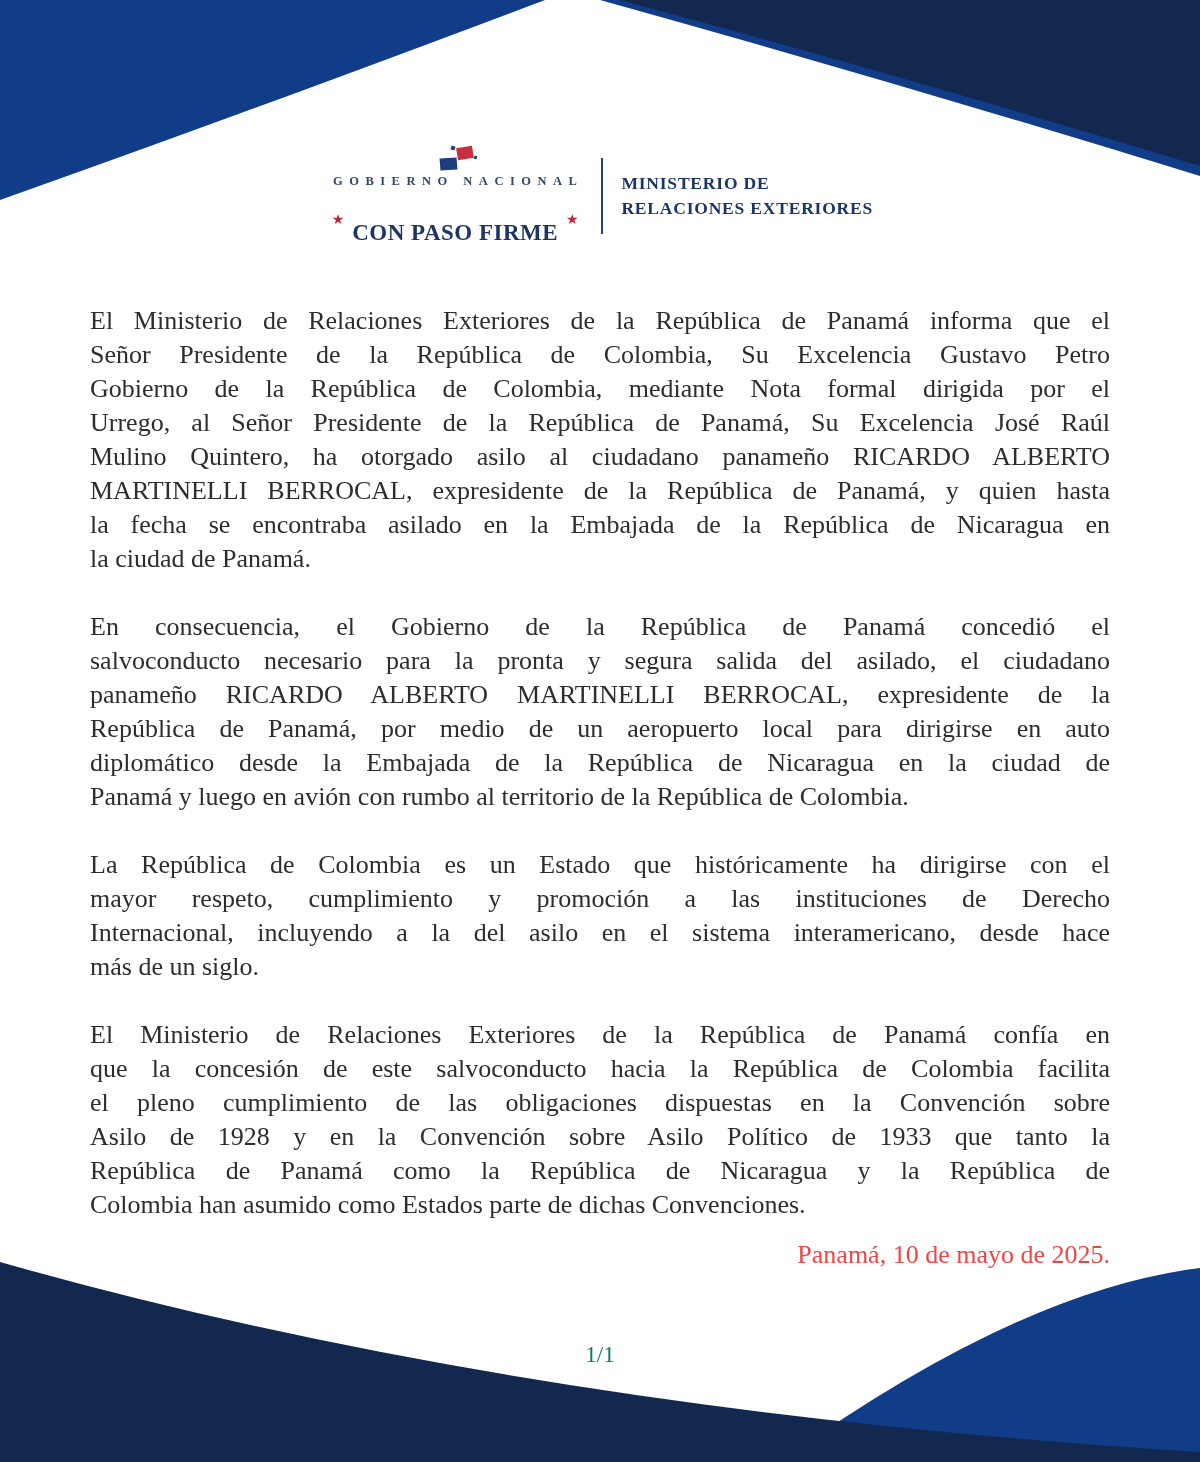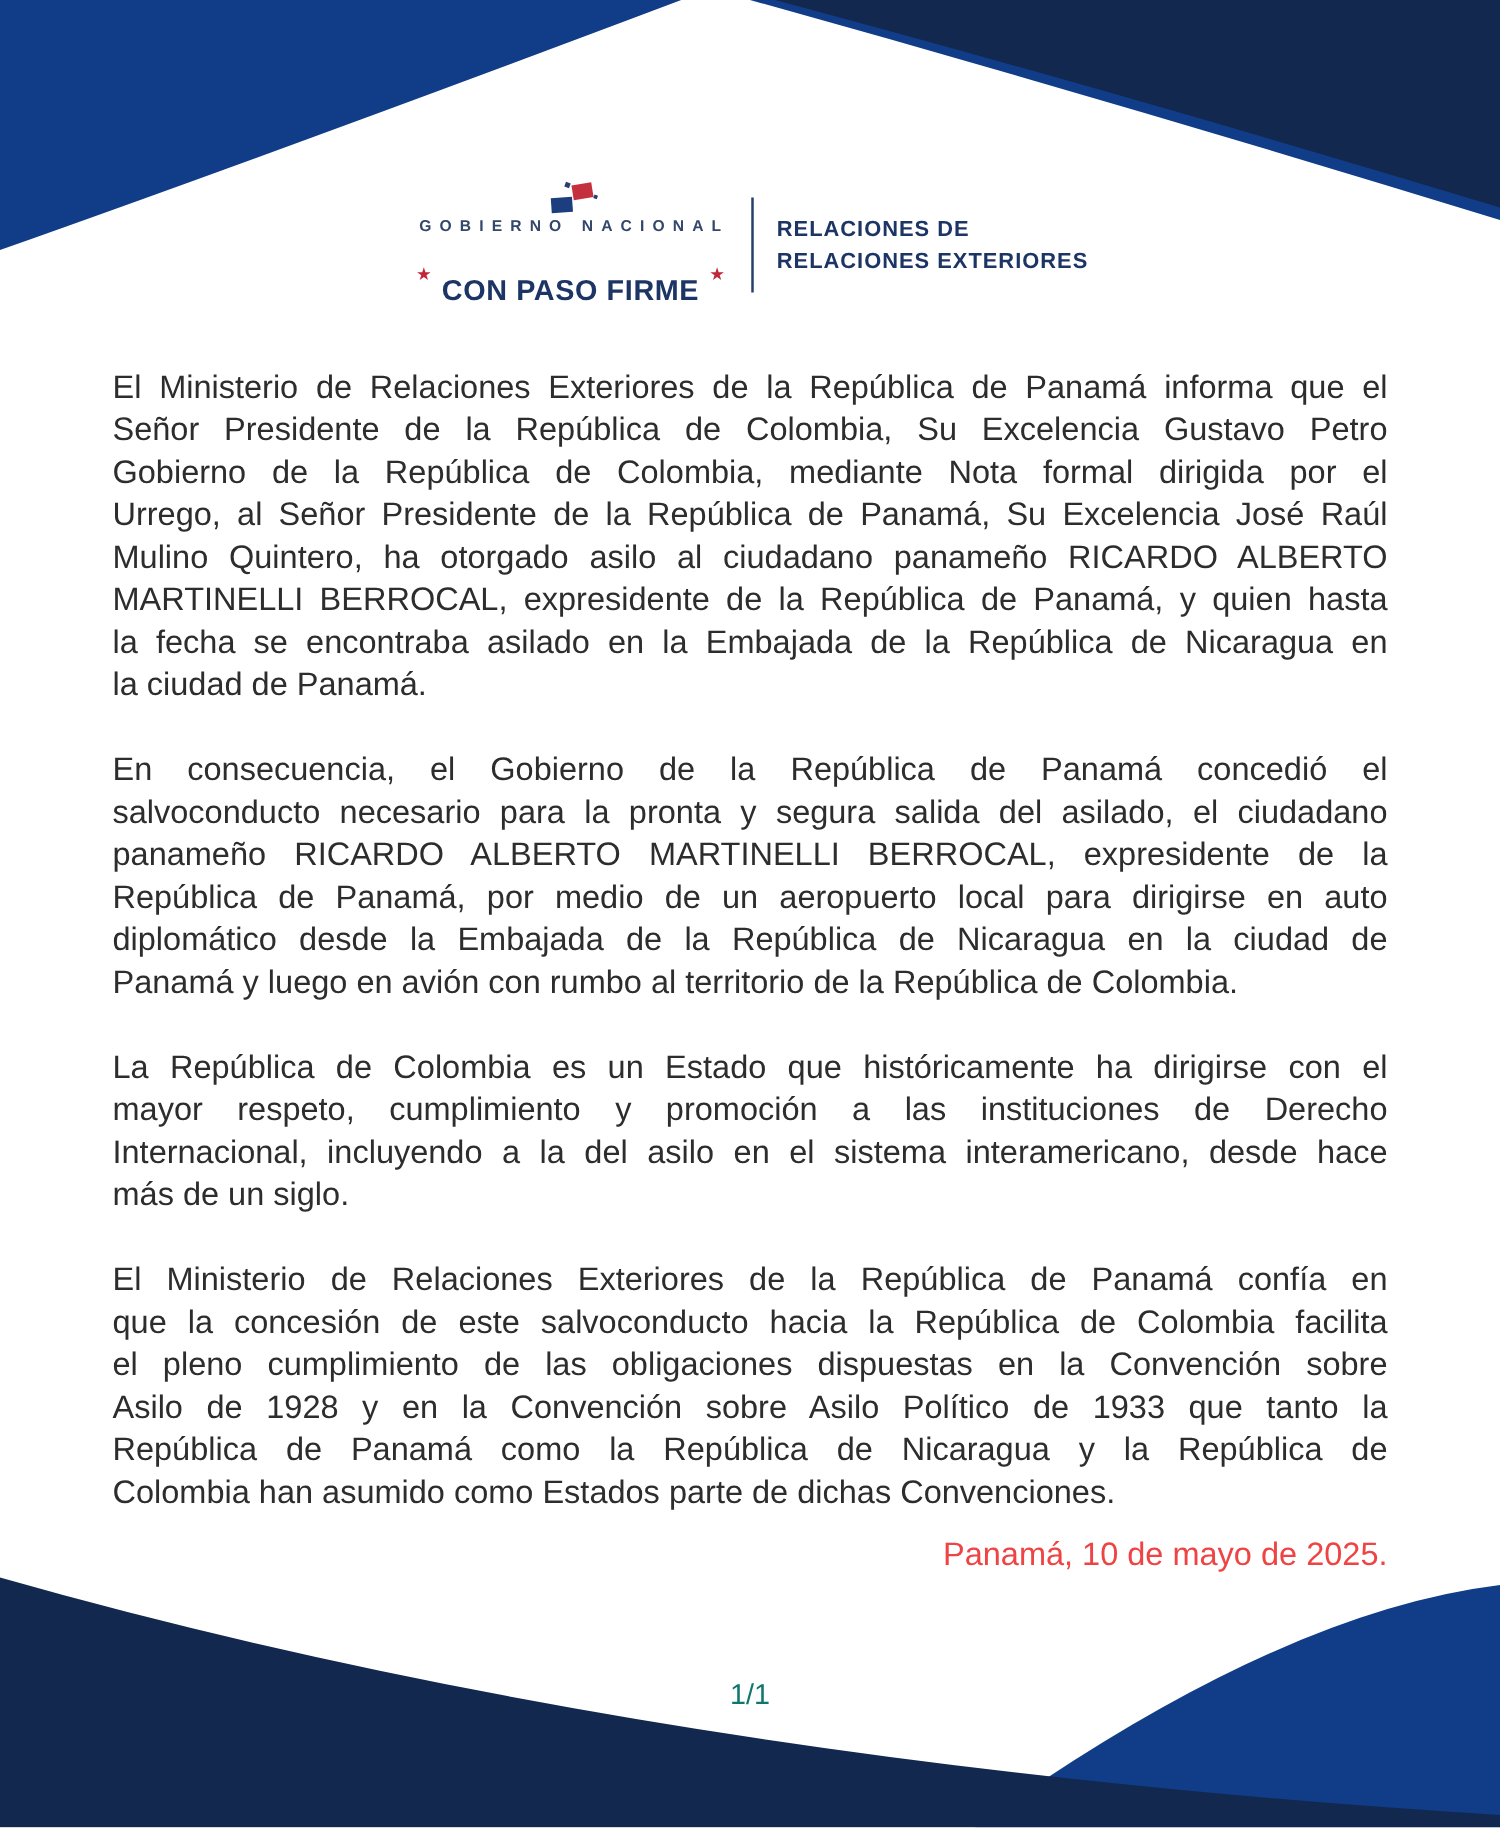--- a/index.html
+++ b/index.html
@@ -2,21 +2,21 @@
 <html><head>
 <meta charset="utf-8">
 <style>
   html,body{margin:0;padding:0;background:#e9e9e9;}
   .page{
     position:relative;
     width:1200px;height:1462px;
     margin:0 auto;
     background:#ffffff;
     overflow:hidden;
-    font-family:Liberation Sans, sans-serif;
+    font-family:Liberation Serif, serif;
   }
   
   .decor{position:absolute;inset:0;width:1200px;height:1462px;display:block;}
   .royal{fill:#113c87;}
   .navy{fill:#12284f;}
 
   
   .header{
     position:absolute;top:146px;left:0;width:1200px;
     display:flex;justify-content:center;align-items:center;
@@ -33,21 +33,21 @@
   }
   .gob-line2{display:flex;align-items:center;gap:8px;white-space:nowrap;}
   .gob-line2 .txt{font-size:23px;font-weight:700;letter-spacing:0.5px;color:#1d3565;margin-top:28px;}
   .gob-line2 .star{font-size:14px;color:#c0273a;}
   .logo-divider{width:2px;height:76px;background:#27406e;margin:0 18px;}
   .logo-right{display:flex;flex-direction:column;justify-content:center;}
   .min-line{font-size:17.5px;font-weight:700;letter-spacing:0.8px;color:#1d3565;line-height:25px;white-space:nowrap;}
 
   
   .doc-body{
-    position:absolute;top:292px;left:90px;width:1020px;
+    position:absolute;top:304px;left:90px;width:1020px;
     color:#2d2d2d;font-size:26px;line-height:34px;
   }
   .para{margin-bottom:34px;}
   .line{text-align:justify;text-align-last:justify;}
   .line.last{text-align-last:left;}
   .dateline{margin-top:-18px;text-align:right;color:#ef4444;font-size:26px;line-height:34px;}
   .page-number{
     position:absolute;top:1342px;left:0;width:1200px;
     text-align:center;color:#0f766e;font-size:23px;
   }
@@ -80,21 +80,21 @@
       </div>
       <div class="gob-line1">GOBIERNO NACIONAL</div>
       <div class="gob-line2">
         <span class="star">★</span>
         <span class="txt">CON PASO FIRME</span>
         <span class="star">★</span>
       </div>
     </div>
     <div class="logo-divider"></div>
     <div class="logo-right">
-      <div class="min-line">RELACIONES DE</div>
+      <div class="min-line">MINISTERIO DE</div>
       <div class="min-line">RELACIONES EXTERIORES</div>
     </div>
   </div>
 
   <div class="doc-body">
 
     <div class="para">
         <div class="line">El Ministerio de Relaciones Exteriores de la República de Panamá informa que el</div>
         <div class="line">Señor Presidente de la República de Colombia, Su Excelencia Gustavo Petro</div>
         <div class="line">Gobierno de la República de Colombia, mediante Nota formal dirigida por el</div>

